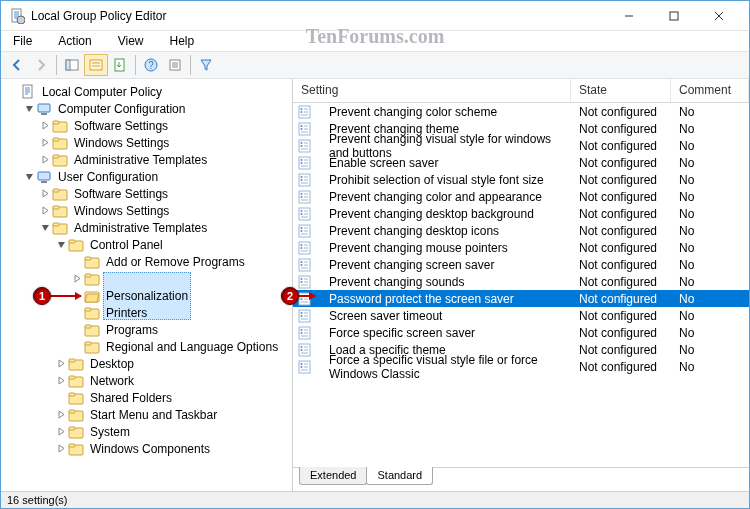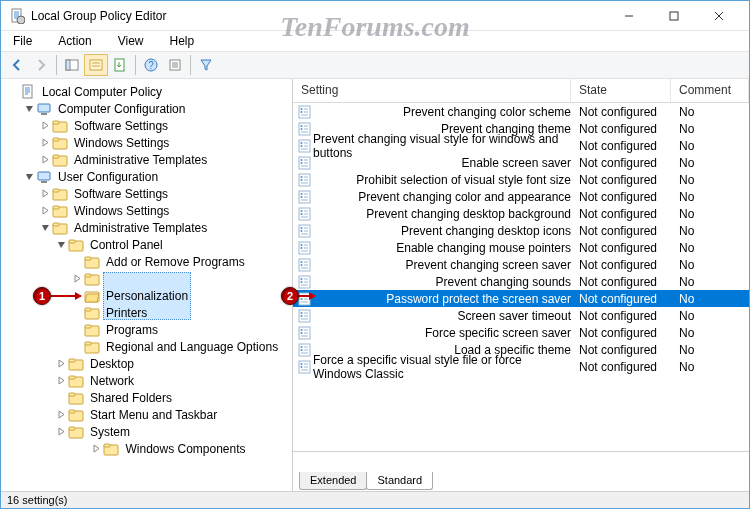--- a/index.html
+++ b/index.html
@@ -22,29 +22,29 @@
   .treerow .lbl { padding: 0 3px; }
   .treerow.sel .lbl { background: #cde8ff; border: 1px dotted #4a90d9; padding: 16px 2px; }
   .list { flex: 1; display: flex; flex-direction: column; position: relative; }
   .list-head { display: flex; height: 24px; border-bottom: 1px solid #d9d9d9; background: #fff; }
   .list-head .col { border-right: 1px solid #e6e6e6; padding: 4px 8px; color: #333; }
   .col-setting { flex: 1; }
   .col-state { width: 100px; text-align: left; }
   .col-comment { width: 78px; text-align: left; padding-right: 16px; }
   .list-body { flex: 1; overflow: auto; }
   .row { display: flex; height: 17px; align-items: center; }
-  .row .c1 { flex: 1; display: flex; align-items: center; padding-left: 4px; gap: 0; justify-content: space-between; }
+  .row .c1 { flex: 1; display: flex; align-items: center; padding-left: 4px; gap: 16px; }
   .row .c2 { width: 100px; padding-left: 8px; }
   .row .c3 { width: 78px; padding-left: 8px; }
   .row.sel { background: #0078d7; color: #fff; }
-  .tabs { height: 40px; border-top: 1px solid #d0d0d0; display: flex; align-items: flex-end; padding-left: 6px; background: #fff; }
+  .tabs { height: 24px; border-top: 1px solid #d0d0d0; display: flex; align-items: flex-start; padding-left: 6px; background: #fff; }
   .tab { font-size: 11px; padding: 2px 10px 3px; border: 1px solid #a8a8a8; border-top: none; background: #f0f0f0; position: relative; top: -1px; border-radius: 0 0 3px 3px; margin-right: -1px; }
   .tab.active { background: #fff; z-index: 1; }
   .status { height: 18px; border-top: 1px solid #d0d0d0; padding: 2px 6px; font-size: 11px; background: #f0f0f0; }
-  .watermark { position: absolute; top: 10px; left: 50%; transform: translateX(-50%); font-family: Georgia, serif; font-size: 28px; color: rgba(50,50,70,0.35); font-style: italic; font-weight: bold; text-shadow: 0 1px 2px rgba(255,255,255,0.6); pointer-events: none; z-index: 50; }
+  .watermark { position: absolute; top: 24px; left: 50%; transform: translateX(-50%); font-family: Georgia, serif; font-size: 20px; color: rgba(50,50,70,0.35); font-weight: bold; text-shadow: 0 1px 2px rgba(255,255,255,0.6); pointer-events: none; z-index: 50; }
   .badge { position: absolute; width: 18px; height: 18px; border-radius: 50%; background: #c00000; color: #fff; font-weight: bold; font-size: 11px; display: flex; align-items: center; justify-content: center; border: 1px solid #600000; z-index: 30; box-shadow: 1px 1px 2px rgba(0,0,0,0.4) inset, 0 0 2px rgba(0,0,0,0.5); }
   .arrow { position: absolute; height: 2px; background: #c00000; z-index: 29; }
   .arrow::after { content: ""; position: absolute; right: -1px; top: -3px; border-left: 7px solid #c00000; border-top: 4px solid transparent; border-bottom: 4px solid transparent; }
   svg { display: block; }
 </style>
 </head>
 <body>
 
 <svg width="0" height="0" style="position:absolute">
   <defs>
@@ -402,21 +402,21 @@
             <path d="M2 1 L7 4.5 L2 8 Z" fill="none" stroke="#888"></path>
           </svg>
         </span>
         <span class="icn">
           <svg width="16" height="16">
             <use href="#i-folder"></use>
           </svg>
         </span>
         <span class="lbl">System</span>
       </div>
-      <div class="treerow" style="padding-left: 52px; justify-content: center;">
+      <div class="treerow" style="padding-left: 52px;">
         <span class="tog">
           <svg width="9" height="9">
             <path d="M2 1 L7 4.5 L2 8 Z" fill="none" stroke="#888"></path>
           </svg>
         </span>
         <span class="icn">
           <svg width="16" height="16">
             <use href="#i-folder"></use>
           </svg>
         </span>
@@ -526,21 +526,21 @@
           <div class="c2">Not configured</div>
           <div class="c3">No</div>
         </div>
         <div class="row">
           <div class="c1">
             <span>
               <svg width="16" height="16">
                 <use href="#i-setting"></use>
               </svg>
             </span>
-            <span>Enable changing mouse pointers</span>
+            <span>Prevent changing mouse pointers</span>
           </div>
           <div class="c2">Not configured</div>
           <div class="c3">No</div>
         </div>
         <div class="row">
           <div class="c1">
             <span>
               <svg width="16" height="16">
                 <use href="#i-setting"></use>
               </svg>

